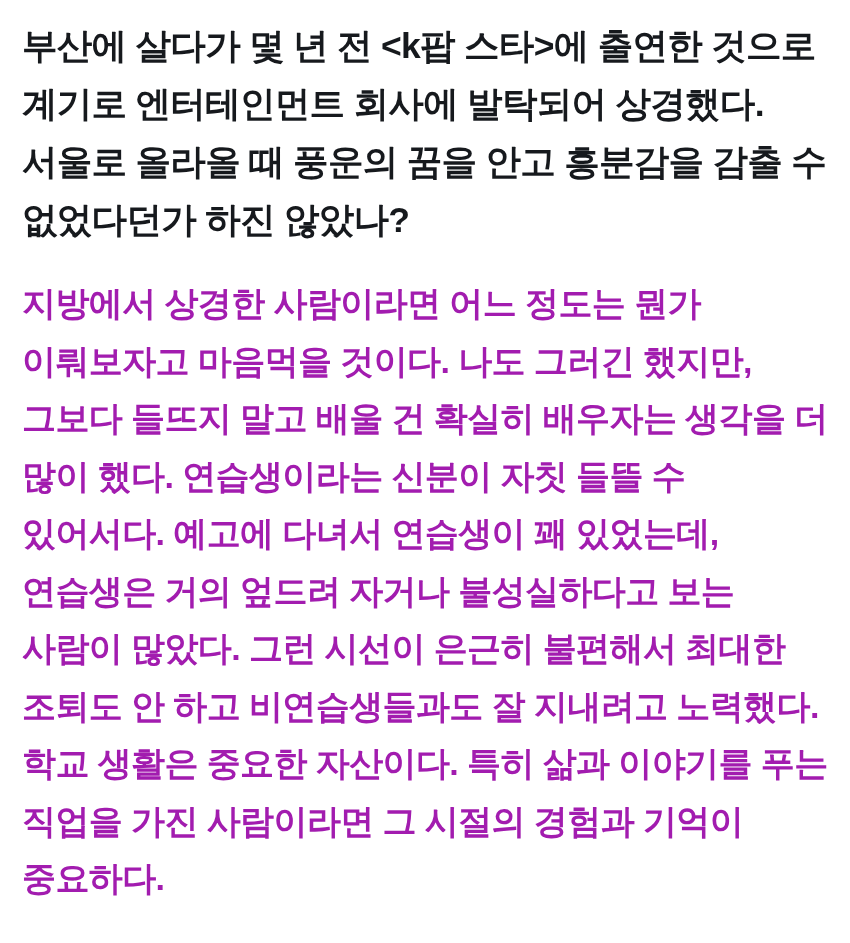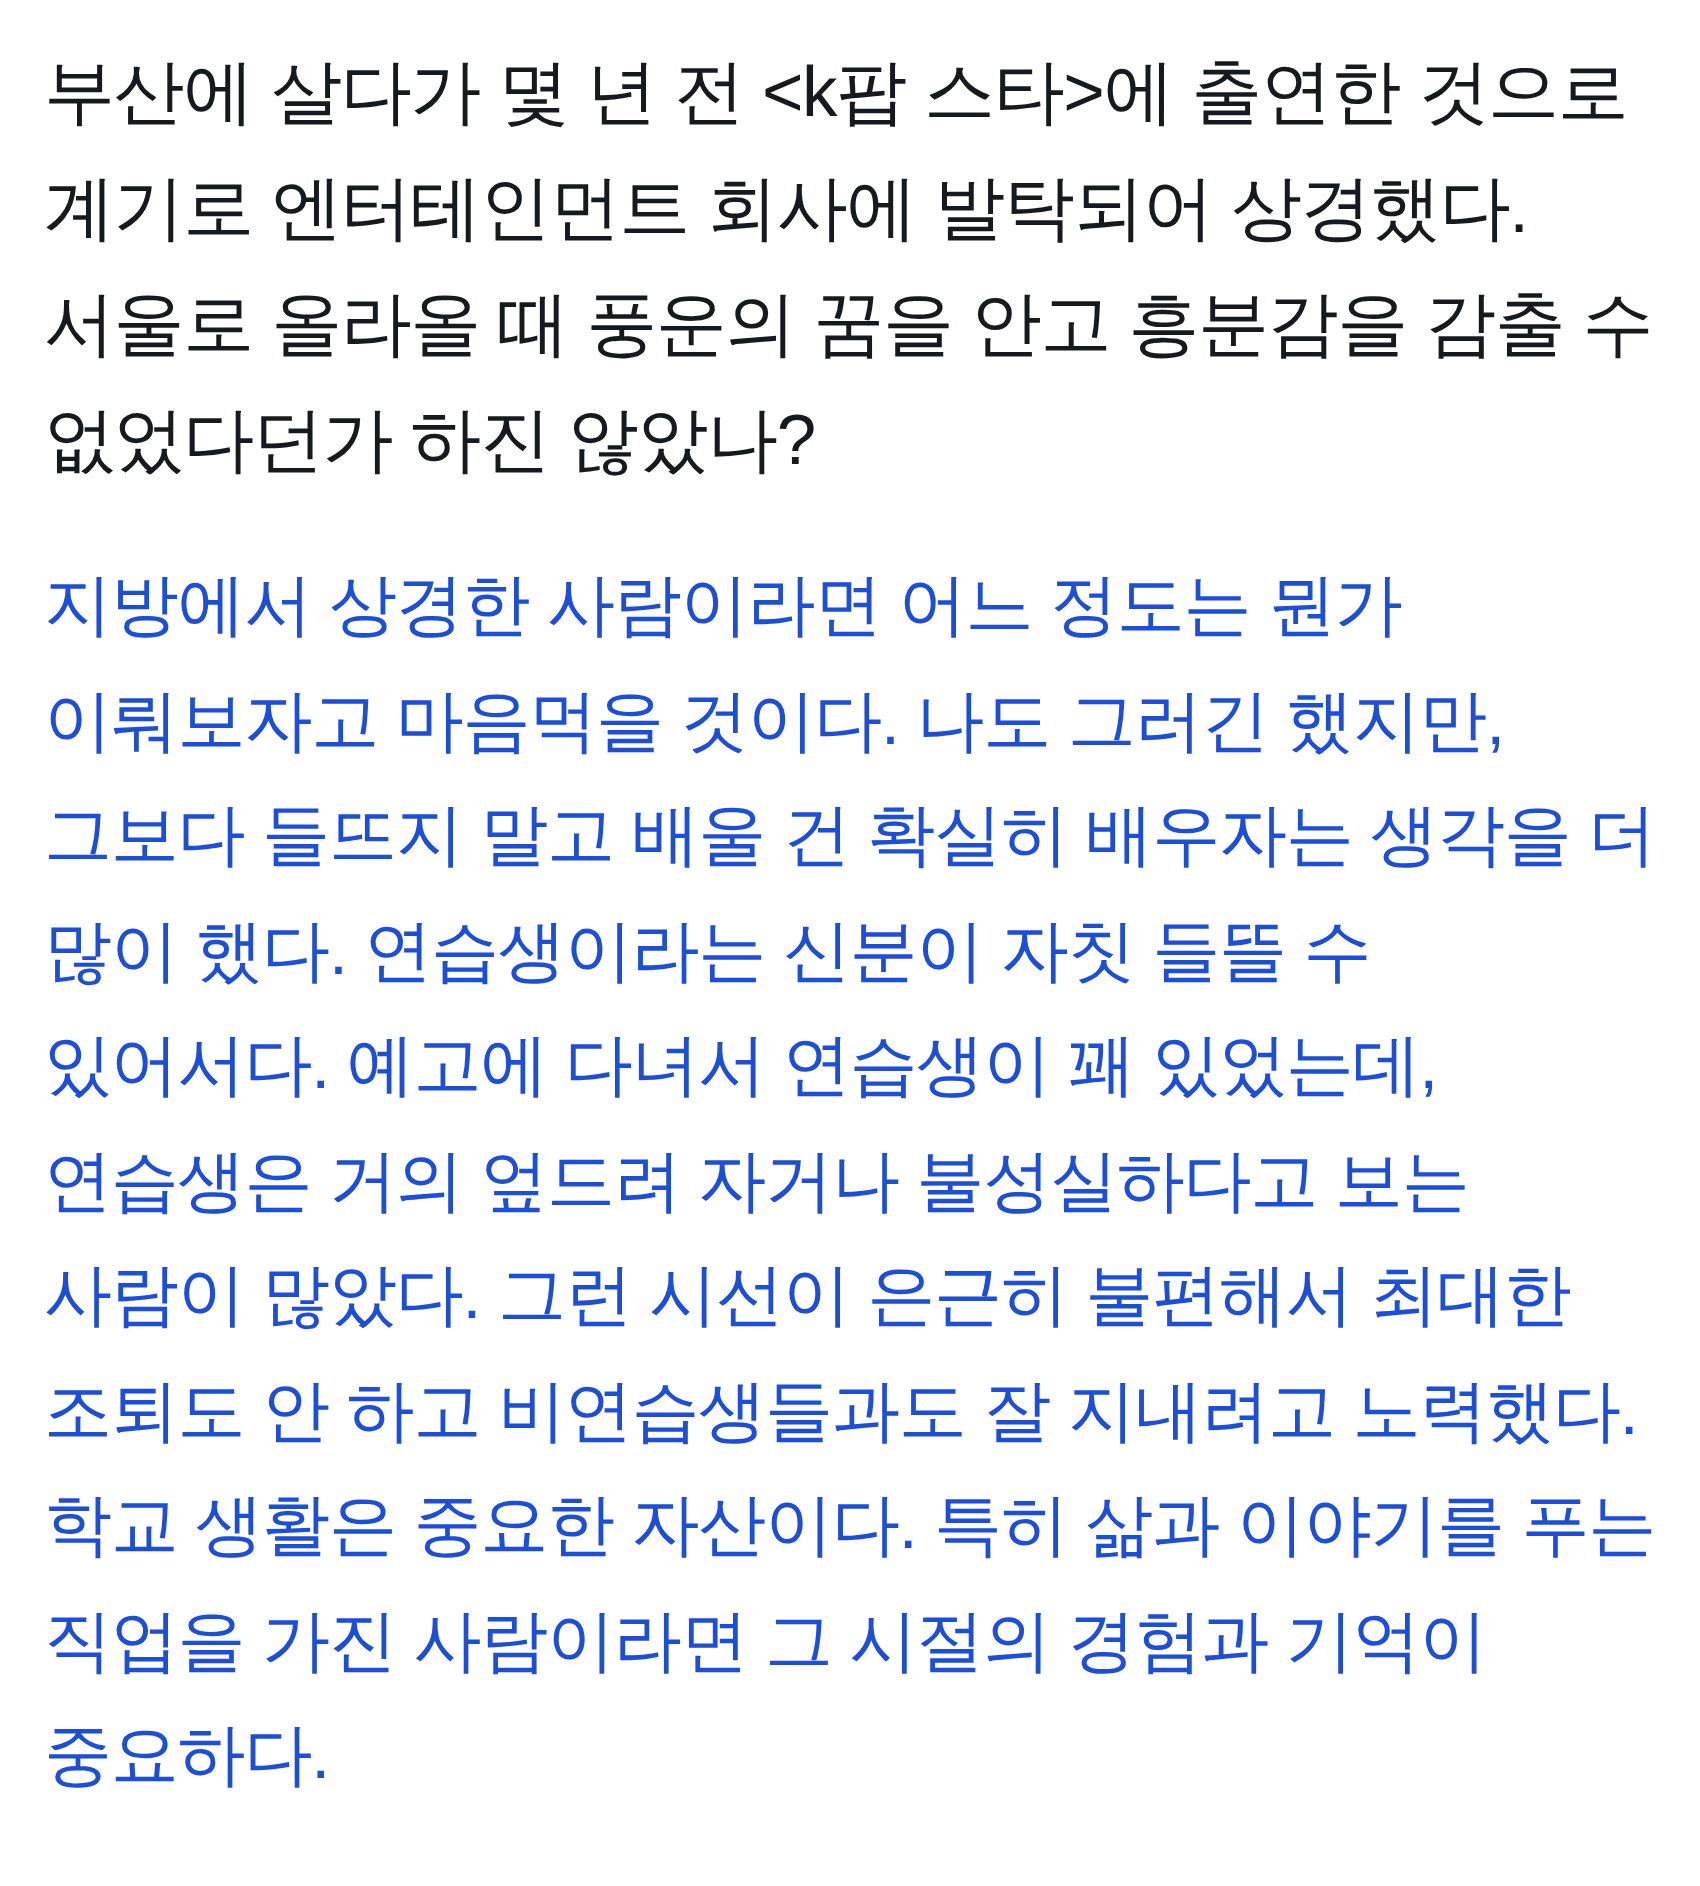--- a/index.html
+++ b/index.html
@@ -17,33 +17,33 @@
   }
   .page {
     box-sizing: border-box;
     width: 850px;
     height: 943px;
     padding: 18px 22px 0 22px;
     background: #ffffff;
   }
   .question {
     font-size: 35.5px;
-    font-weight: 400;
+    font-weight: 700;
     line-height: 1.63;
     letter-spacing: -0.7px;
     color: #16191d;
     margin: 0 0 26px 0;
     word-break: keep-all;
   }
   .answer {
     font-size: 34px;
-    font-weight: 400;
+    font-weight: 700;
     line-height: 1.69;
     letter-spacing: -0.6px;
-    color: #1d4ed8;
+    color: #a21caf;
     margin: 0;
     word-break: keep-all;
   }
 </style>
 </head>
 <body>
 
 <div class="page">
   <p class="question">부산에 살다가 몇 년 전 &lt;k팝 스타&gt;에 출연한 것으로 계기로 엔터테인먼트 회사에 발탁되어 상경했다. 서울로 올라올 때 풍운의 꿈을 안고 흥분감을 감출 수 없었다던가 하진 않았나?</p>
   <p class="answer">지방에서 상경한 사람이라면 어느 정도는 뭔가 이뤄보자고 마음먹을 것이다. 나도 그러긴 했지만, 그보다 들뜨지 말고 배울 건 확실히 배우자는 생각을 더 많이 했다. 연습생이라는 신분이 자칫 들뜰 수 있어서다. 예고에 다녀서 연습생이 꽤 있었는데, 연습생은 거의 엎드려 자거나 불성실하다고 보는 사람이 많았다. 그런 시선이 은근히 불편해서 최대한 조퇴도 안 하고 비연습생들과도 잘 지내려고 노력했다. 학교 생활은 중요한 자산이다. 특히 삶과 이야기를 푸는 직업을 가진 사람이라면 그 시절의 경험과 기억이 중요하다.</p>

